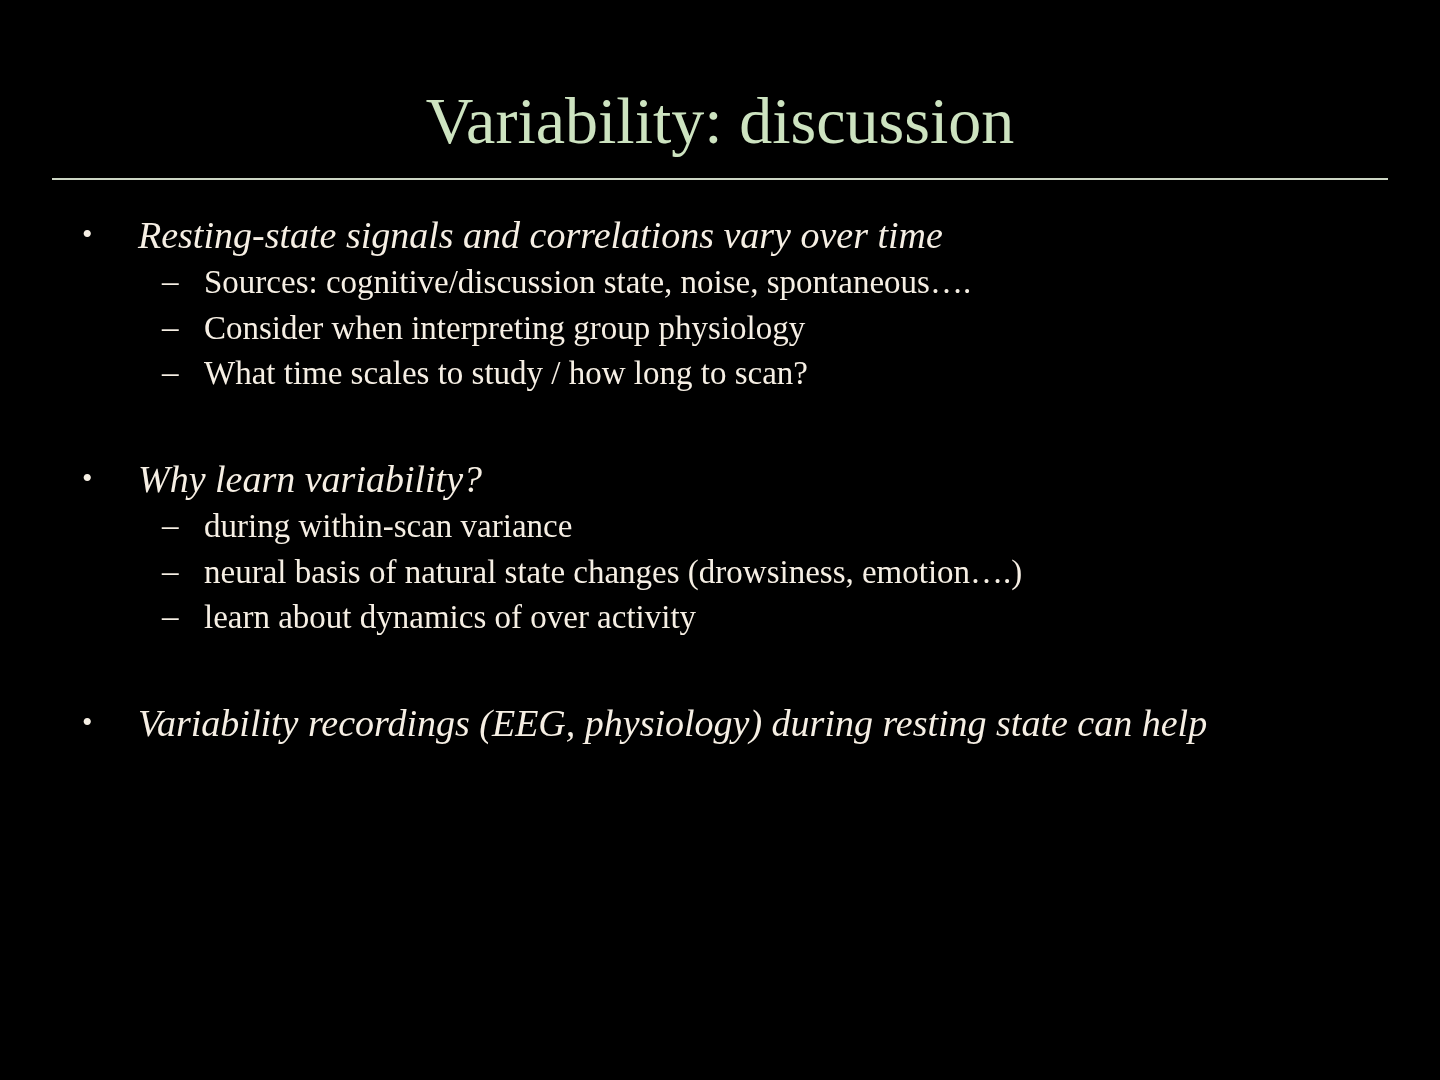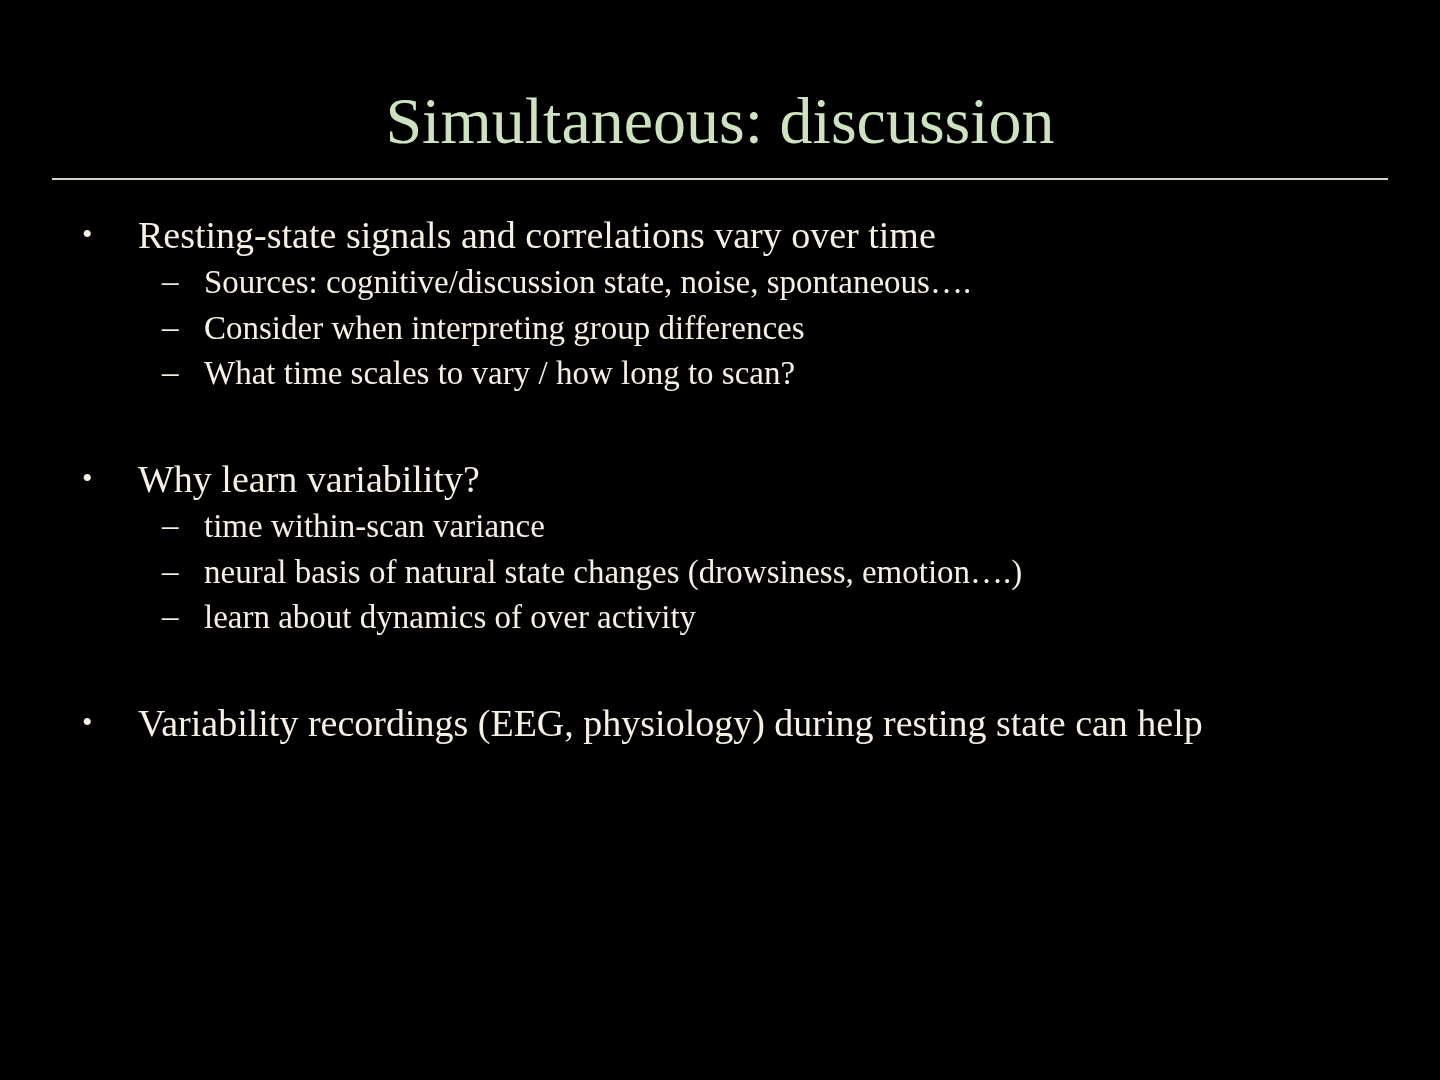--- a/index.html
+++ b/index.html
@@ -54,20 +54,21 @@
   .bullet-l1 .mark {
     width: 56px;
     flex: 0 0 56px;
     text-align: left;
     font-size: 30px;
     line-height: 1.45;
     color: #f6efe4;
   }
   .bullet-l1 .txt {
     flex: 1 1 auto;
+    font-style: italic;
   }
   .bullet-l2 {
     position: relative;
     display: flex;
     align-items: flex-start;
     color: #f6efe4;
     font-size: 33px;
     line-height: 1.25;
     margin: 0 0 4px 0;
     padding-left: 80px;
@@ -88,54 +89,54 @@
   }
   .last-block {
     margin-top: 0;
   }
 </style>
 </head>
 <body>
 
 <div class="slide">
 
-  <div class="slide-title">Simultaneous: discussion</div>
+  <div class="slide-title">Variability: discussion</div>
   <div class="title-rule"></div>
 
   <div class="body">
 
     <div>
       <div class="bullet-l1">
         <span class="mark">•</span>
         <span class="txt">Resting-state signals and correlations vary over time</span>
       </div>
       <div class="bullet-l2">
         <span class="mark">–</span>
         <span class="txt">Sources: cognitive/discussion state, noise, spontaneous….</span>
       </div>
       <div class="bullet-l2">
         <span class="mark">–</span>
-        <span class="txt">Consider when interpreting group differences</span>
+        <span class="txt">Consider when interpreting group physiology</span>
       </div>
       <div class="bullet-l2">
         <span class="mark">–</span>
-        <span class="txt">What time scales to vary / how long to scan?</span>
+        <span class="txt">What time scales to study / how long to scan?</span>
       </div>
     </div>
 
     <div class="spacer-block"></div>
 
     <div>
       <div class="bullet-l1">
         <span class="mark">•</span>
         <span class="txt">Why learn variability?</span>
       </div>
       <div class="bullet-l2">
         <span class="mark">–</span>
-        <span class="txt">time within-scan variance</span>
+        <span class="txt">during within-scan variance</span>
       </div>
       <div class="bullet-l2">
         <span class="mark">–</span>
         <span class="txt">neural basis of natural state changes (drowsiness, emotion….)</span>
       </div>
       <div class="bullet-l2">
         <span class="mark">–</span>
         <span class="txt">learn about dynamics of over activity</span>
       </div>
     </div>

